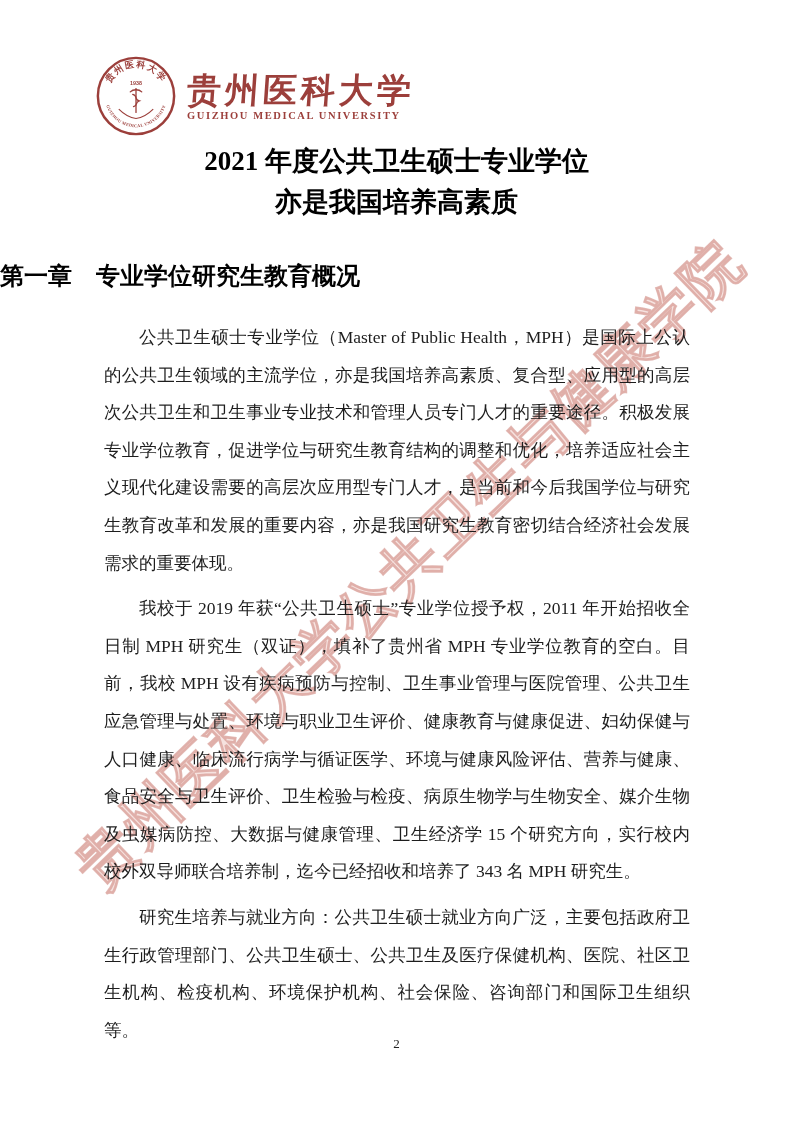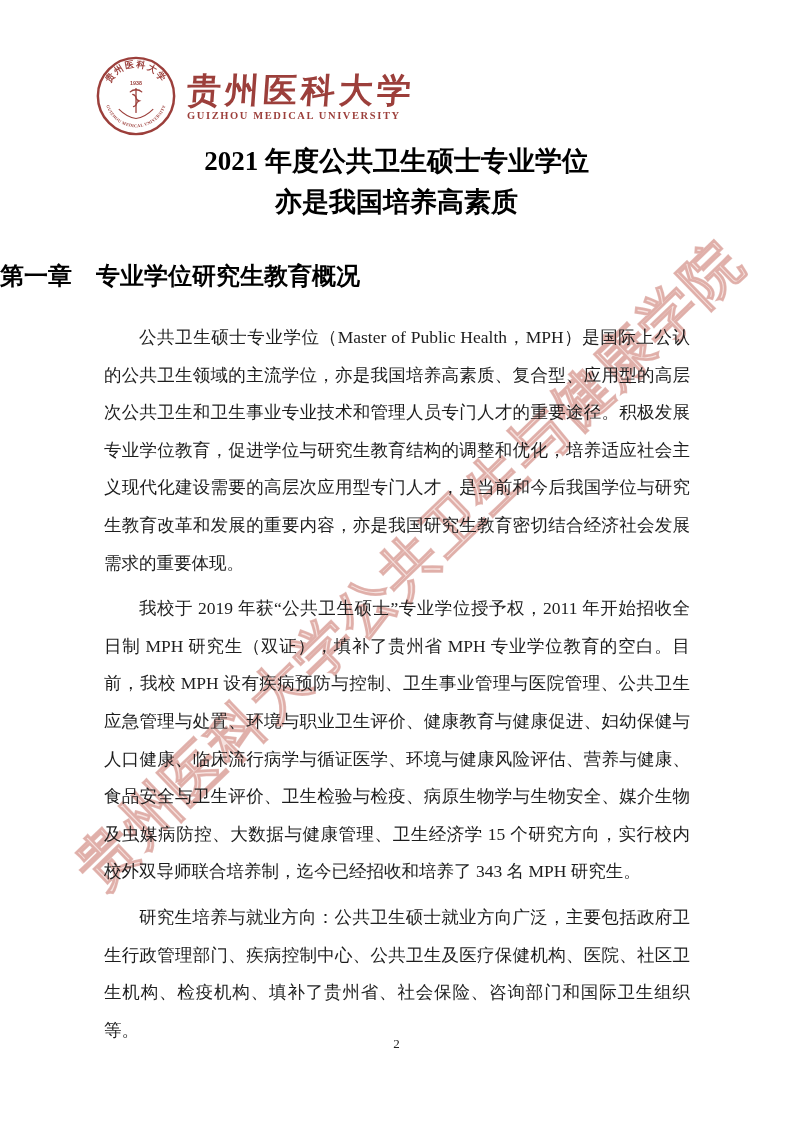--- a/index.html
+++ b/index.html
@@ -114,18 +114,18 @@
   <h1 class="doc-title">
     <span>2021 年度公共卫生硕士专业学位</span>
     <span>亦是我国培养高素质</span>
   </h1>
 
   <h2 class="chapter">第一章　专业学位研究生教育概况</h2>
 
   <main class="body-text">
     <p>公共卫生硕士专业学位（Master of Public Health，MPH）是国际上公认的公共卫生领域的主流学位，亦是我国培养高素质、复合型、应用型的高层次公共卫生和卫生事业专业技术和管理人员专门人才的重要途径。积极发展专业学位教育，促进学位与研究生教育结构的调整和优化，培养适应社会主义现代化建设需要的高层次应用型专门人才，是当前和今后我国学位与研究生教育改革和发展的重要内容，亦是我国研究生教育密切结合经济社会发展需求的重要体现。</p>
     <p>我校于 2019 年获“公共卫生硕士”专业学位授予权，2011 年开始招收全日制 MPH 研究生（双证），填补了贵州省 MPH 专业学位教育的空白。目前，我校 MPH 设有疾病预防与控制、卫生事业管理与医院管理、公共卫生应急管理与处置、环境与职业卫生评价、健康教育与健康促进、妇幼保健与人口健康、临床流行病学与循证医学、环境与健康风险评估、营养与健康、食品安全与卫生评价、卫生检验与检疫、病原生物学与生物安全、媒介生物及虫媒病防控、大数据与健康管理、卫生经济学 15 个研究方向，实行校内校外双导师联合培养制，迄今已经招收和培养了 343 名 MPH 研究生。</p>
-    <p>研究生培养与就业方向：公共卫生硕士就业方向广泛，主要包括政府卫生行政管理部门、疾病控制中心、公共卫生及医疗保健机构、医院、社区卫生机构、检疫机构、填补了贵州省、社会保险、咨询部门和国际卫生组织等。</p>
+    <p>研究生培养与就业方向：公共卫生硕士就业方向广泛，主要包括政府卫生行政管理部门、公共卫生硕士、公共卫生及医疗保健机构、医院、社区卫生机构、检疫机构、环境保护机构、社会保险、咨询部门和国际卫生组织等。</p>
   </main>
 
   <footer class="page-number">2</footer>
 
 </div>
 
 </body></html>

